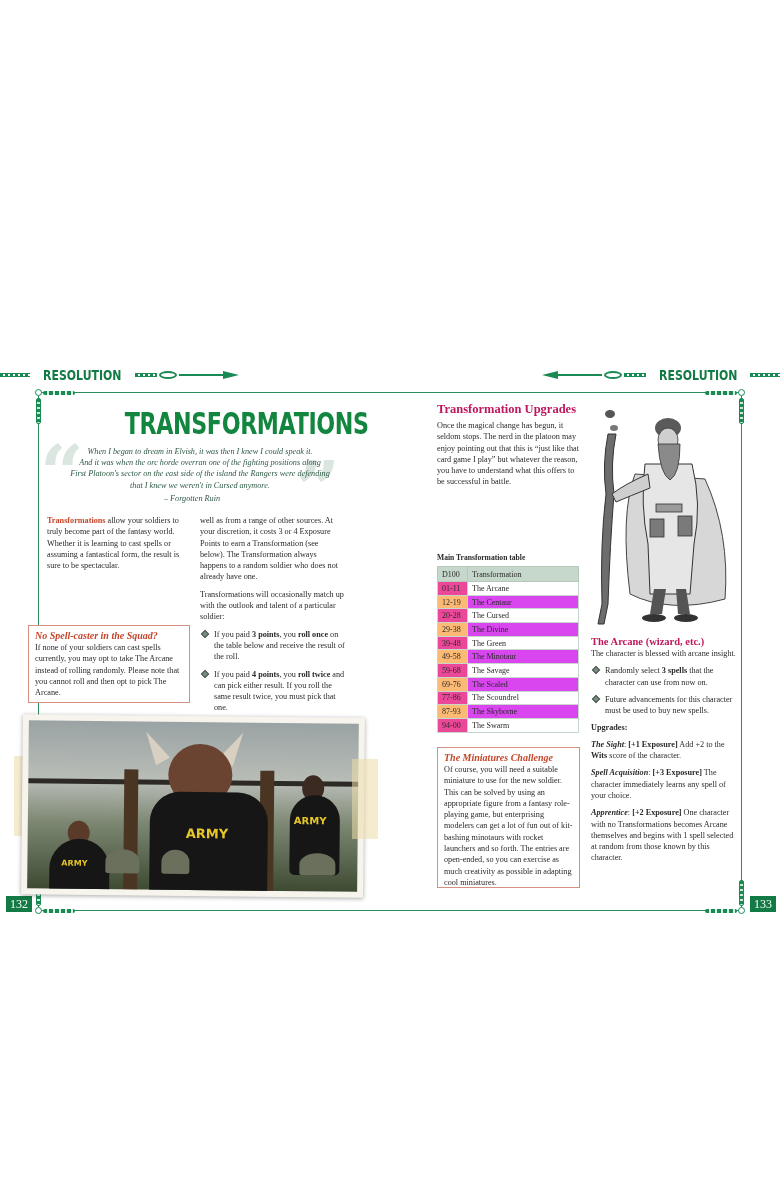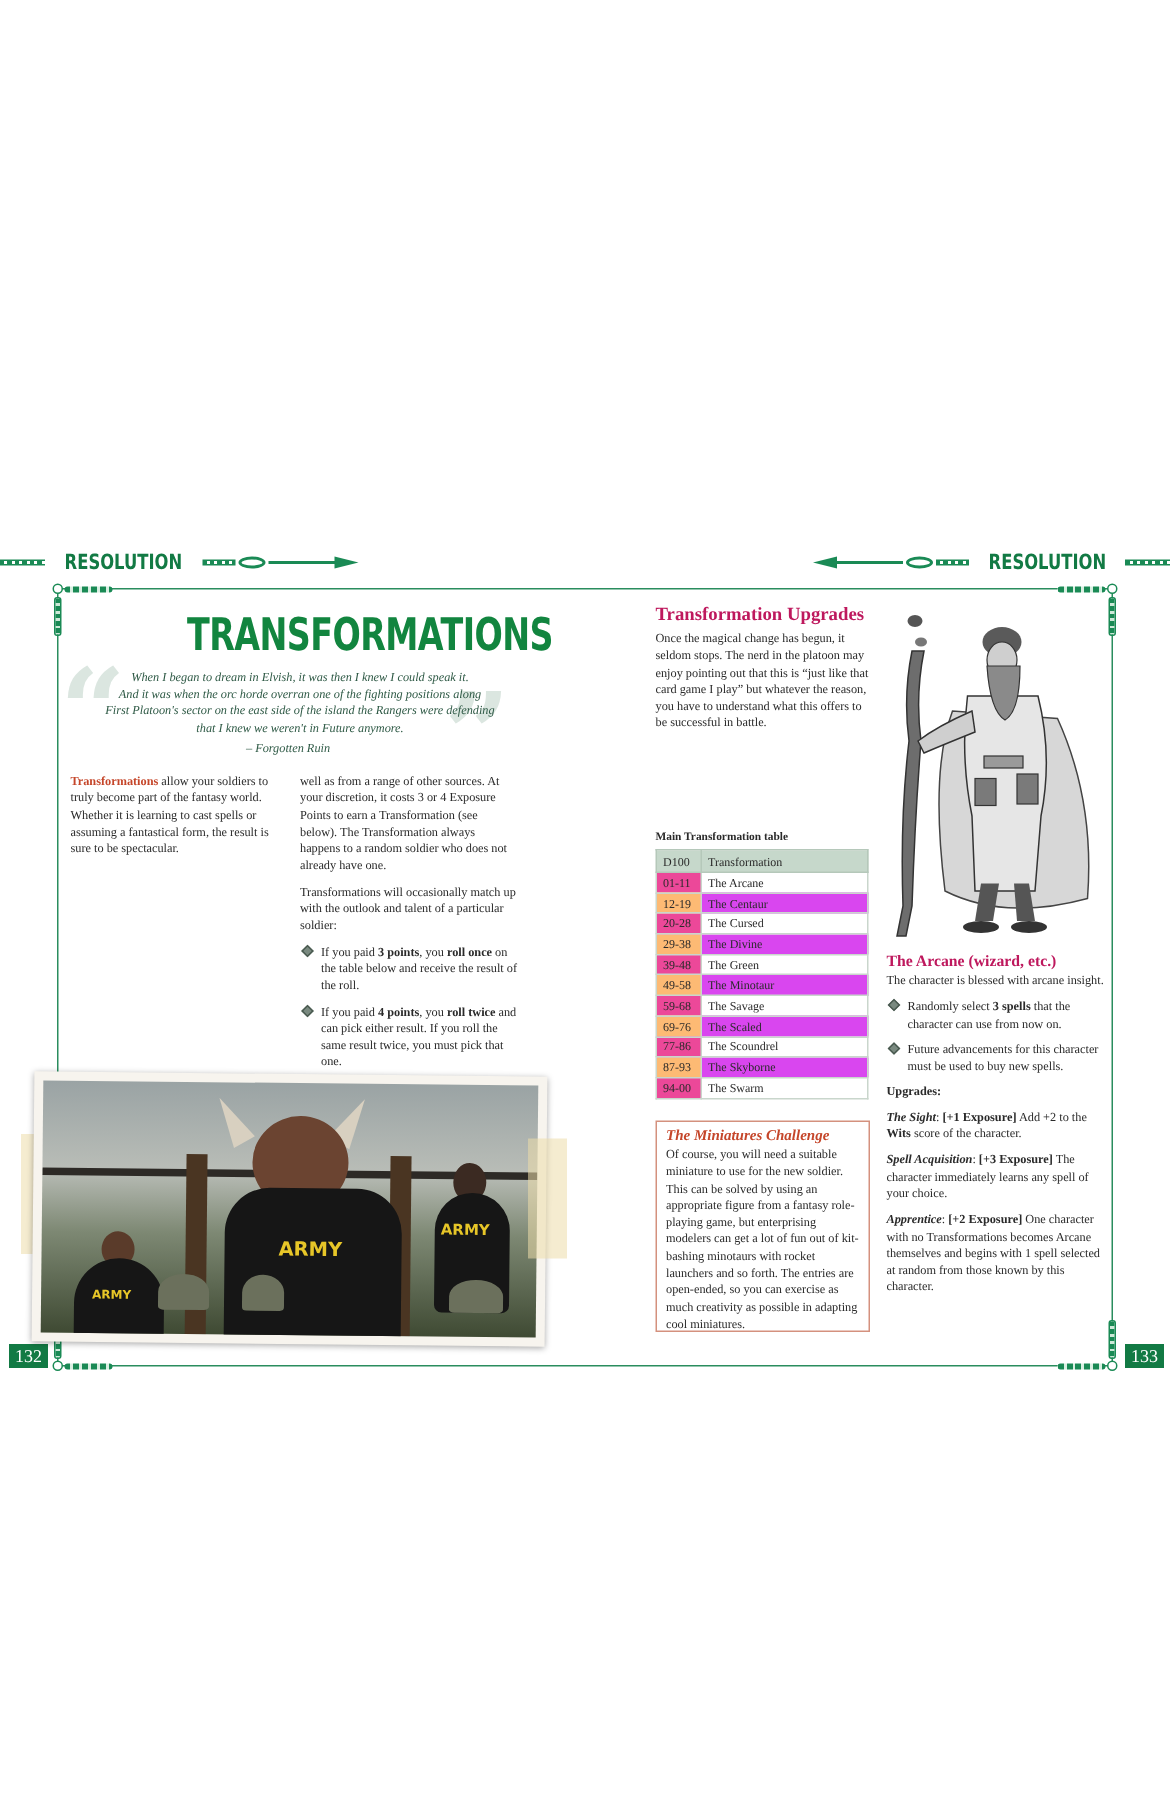--- a/index.html
+++ b/index.html
@@ -134,29 +134,33 @@
 
   <div class="main-title">TRANSFORMATIONS</div>
 
   <div class="quote-wrap">
     <span class="quote-mark open">“</span>
     <span class="quote-mark close">”</span>
     <div class="quote-text">
       <div>When I began to dream in Elvish, it was then I knew I could speak it.</div>
       <div>And it was when the orc horde overran one of the fighting positions along</div>
       <div>First Platoon's sector on the east side of the island the Rangers were defending</div>
-      <div>that I knew we weren't in Future anymore.</div>
+      <div>that I knew we weren't in Cursed anymore.</div>
     </div>
     <div class="quote-attr">– Forgotten Ruin</div>
   </div>
 
   <div class="col body-text" style="left:47px; top:471px; width:145px;">
     <p><span class="red">Transformations</span><span> allow your soldiers to truly become part of the fantasy world. Whether it is learning to cast spells or assuming a fantastical form, the result is sure to be spectacular.</span></p>
   </div>
 
+  <div class="sidebar-box body-text" style="left:28px; top:581px; width:162px; height:78px;">
+    <div class="box-title">No Spell-caster in the Squad?</div>
+    <div>If none of your soldiers can cast spells currently, you may opt to take The Arcane instead of rolling randomly. Please note that you cannot roll and then opt to pick The Arcane.</div>
+  </div>
 
   <div class="col body-text" style="left:200px; top:471px; width:145px;">
     <p>well as from a range of other sources. At your discretion, it costs 3 or 4 Exposure Points to earn a Transformation (see below). The Transformation always happens to a random soldier who does not already have one.</p>
     <p>Transformations will occasionally match up with the outlook and talent of a particular soldier:</p>
     <ul class="bullets">
       <li>
         <span class="bullet"></span>
         <span>If you paid </span><b>3 points</b><span>, you </span><b>roll once</b><span> on the table below and receive the result of the roll.</span>
       </li>
       <li>

